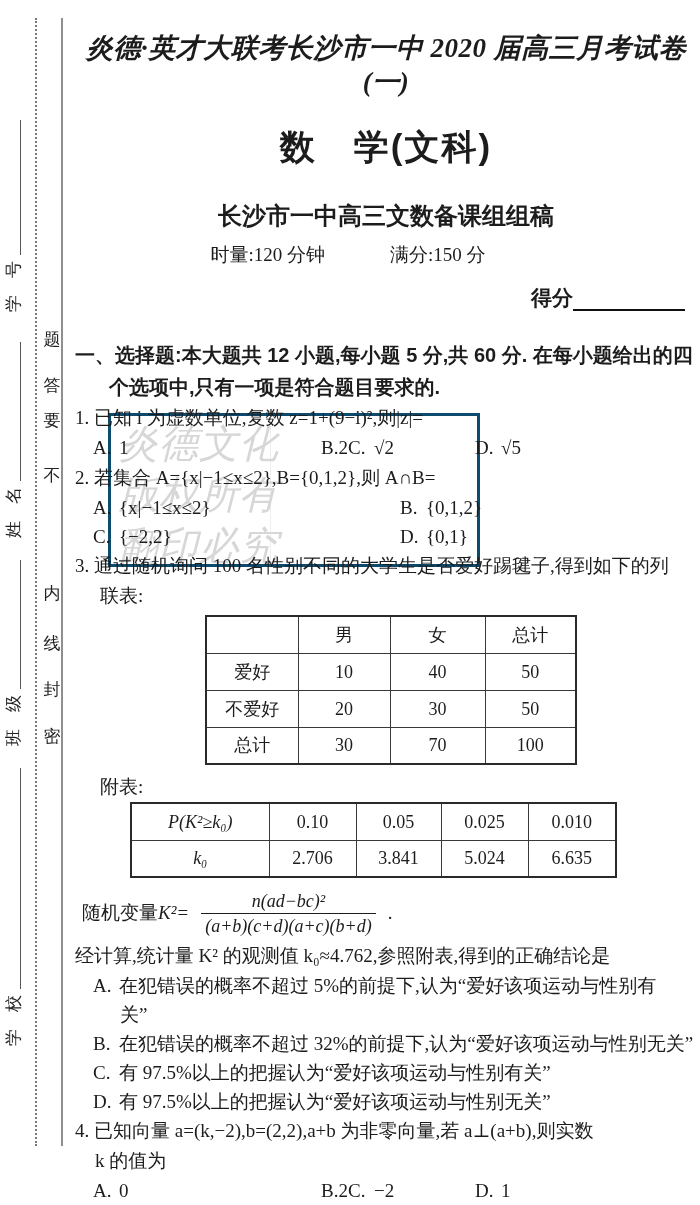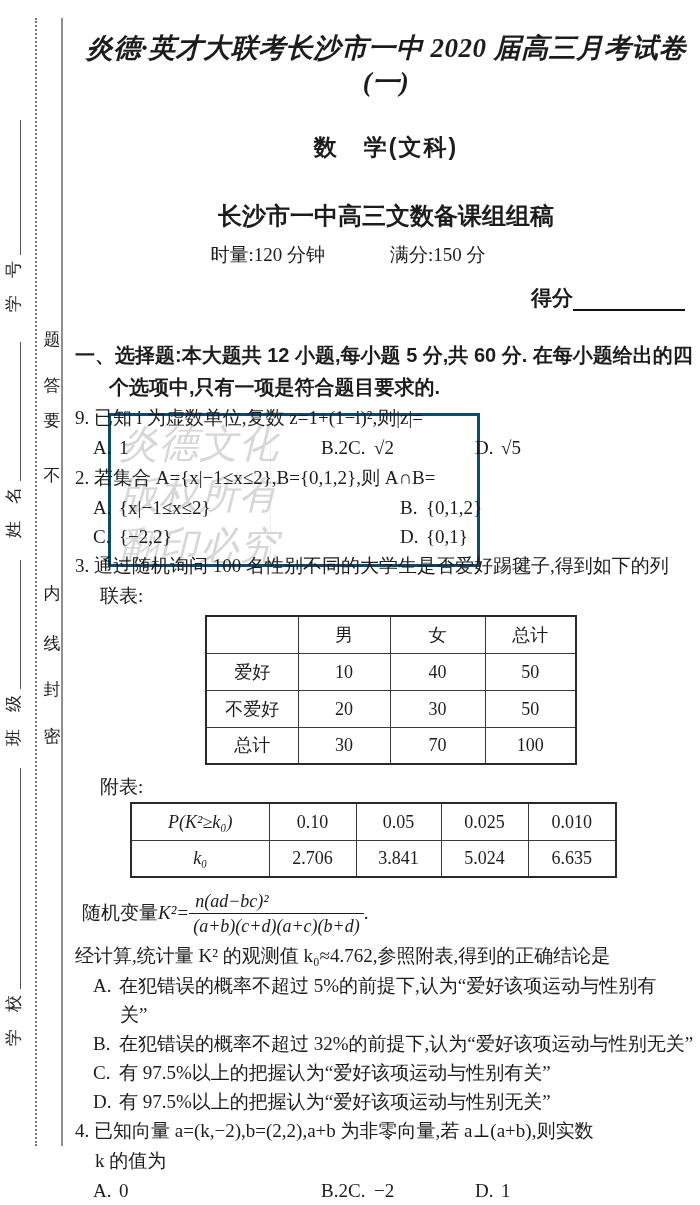--- a/index.html
+++ b/index.html
@@ -37,21 +37,21 @@
   .wm-divider { position:absolute; left:159px; top:0; bottom:0; border-left:1px solid #efefef; }
   .wm-text { position:absolute; left:8px; top:2px; font-size:39px; line-height:51px;
     color:#d7d7d7; font-style:italic; letter-spacing:1px; white-space:nowrap;
     font-family:"Liberation Serif","DejaVu Serif",serif; }
   
   .main { position:absolute; left:75px; top:0; width:622px; z-index:1; }
   .ln { white-space:nowrap; }
   .hei { font-family:"Liberation Sans","DejaVu Sans",sans-serif; }
   .exam-title { padding-top:31px; text-align:center; font-size:27px; font-weight:bold;
     font-style:italic; letter-spacing:0.5px; line-height:34px; }
-  .subject-title { margin-top:27px; text-align:center; font-size:23px; font-weight:bold;
+  .subject-title { margin-top:27px; text-align:center; font-size:35px; font-weight:bold;
     line-height:42px; letter-spacing:2px; }
   .source-line { margin-top:32px; text-align:center; font-size:24px; font-weight:bold;
     line-height:32px; }
   .meta-row { margin-top:10px; display:flex; justify-content:center; gap:65px;
     padding-right:76px; font-size:19px; line-height:26px; }
   .score-row { margin-top:15px; height:28px; display:flex; justify-content:flex-end;
     align-items:flex-end; margin-right:12px; }
   .score-label { font-size:21px; font-weight:bold; line-height:26px; }
   .score-blank { display:inline-block; width:112px; border-bottom:2px solid #111; height:24px; }
   .section-head { margin-top:28px; font-size:20px; font-weight:bold; line-height:32px; }
@@ -75,22 +75,22 @@
   .appendix-label { margin-top:8px; padding-left:25px; font-size:19px; line-height:27px; }
   .t2 { margin:2px 0 0 55px; border:2px solid #2a2a2a; }
   .t2 td { border:1px solid #3a3a3a; height:37px; }
   .t2 td:nth-child(1){ width:138px; } .t2 td:nth-child(2){ width:87px; }
   .t2 td:nth-child(3){ width:85px; } .t2 td:nth-child(4){ width:87px; }
   .t2 td:nth-child(5){ width:88px; }
   
   .formula-row { margin-top:7px; display:flex; align-items:center; font-size:19px;
     padding-left:7px; height:56px; }
   .mvar { font-style:italic; }
-  .frac { display:inline-flex; flex-direction:column; align-items:flex-start;
-    margin:0 0; font-size:18px; }
+  .frac { display:inline-flex; flex-direction:column; align-items:center;
+    margin:0 12px; font-size:18px; }
   .frac .num { padding:0 6px 1px 6px; line-height:22px; }
   .frac .den { border-top:1.5px solid #1c1c1c; padding:1px 4px 0 4px; line-height:22px; }
 </style>
 </head>
 <body>
 
 <div class="page">
 
   <div class="watermark">
     <div class="wm-divider"></div>
@@ -149,21 +149,21 @@
       <span class="score-label hei">得分</span>
       <span class="score-blank"></span>
     </div>
 
     <div class="section-head hei">
       <div class="ln">一、选择题:本大题共 12 小题,每小题 5 分,共 60 分. 在每小题给出的四</div>
       <div class="ln indent">个选项中,只有一项是符合题目要求的.</div>
     </div>
 
     <div class="q">
-      <div class="ln">9. 已知 i 为虚数单位,复数 z=1+(1−i)²,则|z|=</div>
+      <div class="ln">1. 已知 i 为虚数单位,复数 z=1+(9−i)²,则|z|=</div>
       <div class="opt4">
         <span class="c1"><span class="okey">A.</span><span>1</span></span>
         <span class="c2"><span class="okey">B.</span><span>2</span></span>
         <span class="c3"><span class="okey">C.</span><span>√2</span></span>
         <span class="c4"><span class="okey">D.</span><span>√5</span></span>
       </div>
     </div>
 
     <div class="q">
       <div class="ln">2. 若集合 A={x|−1≤x≤2},B={0,1,2},则 A∩B=</div>

